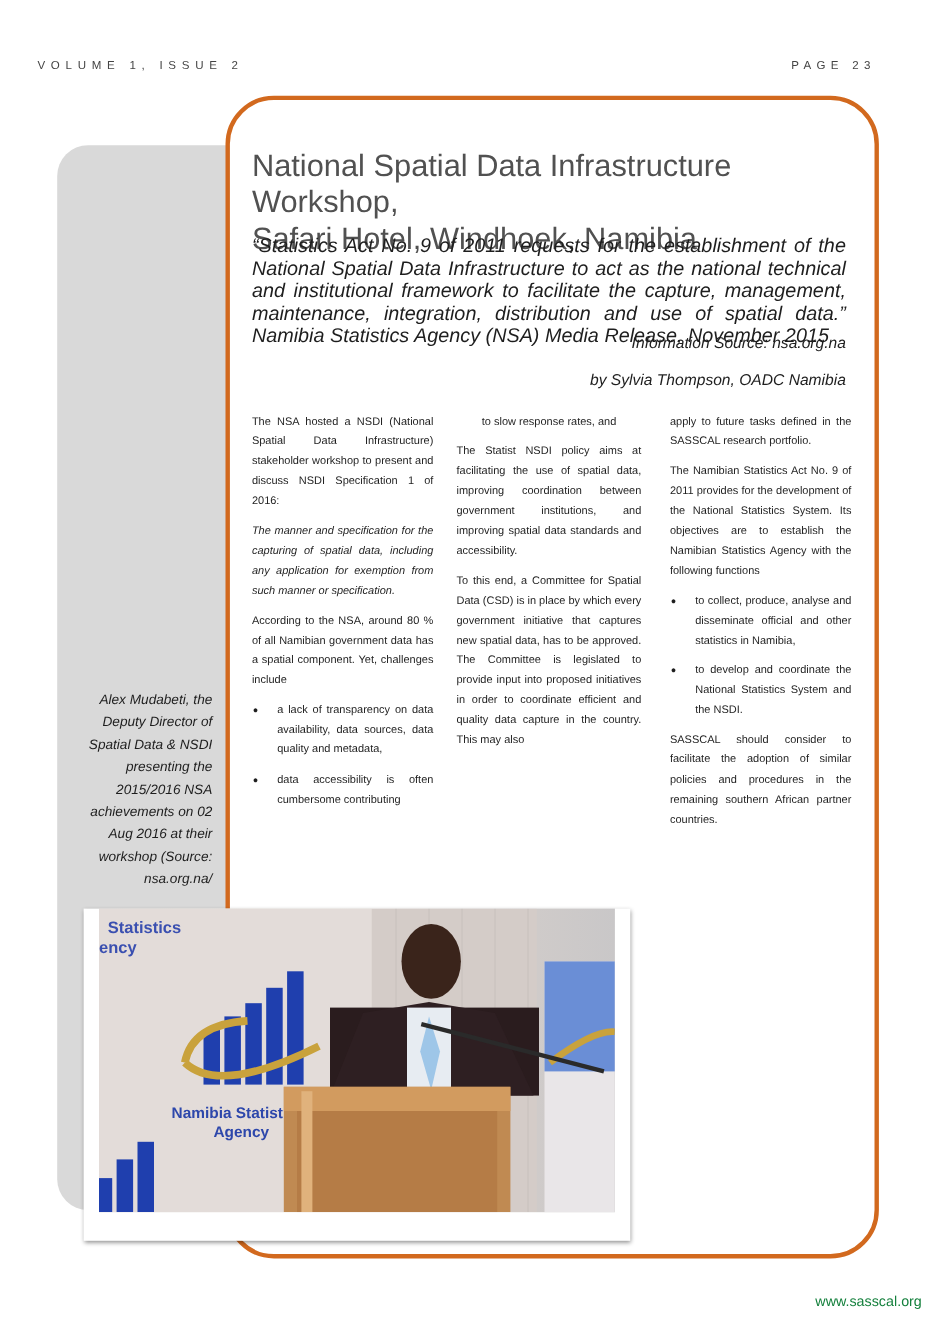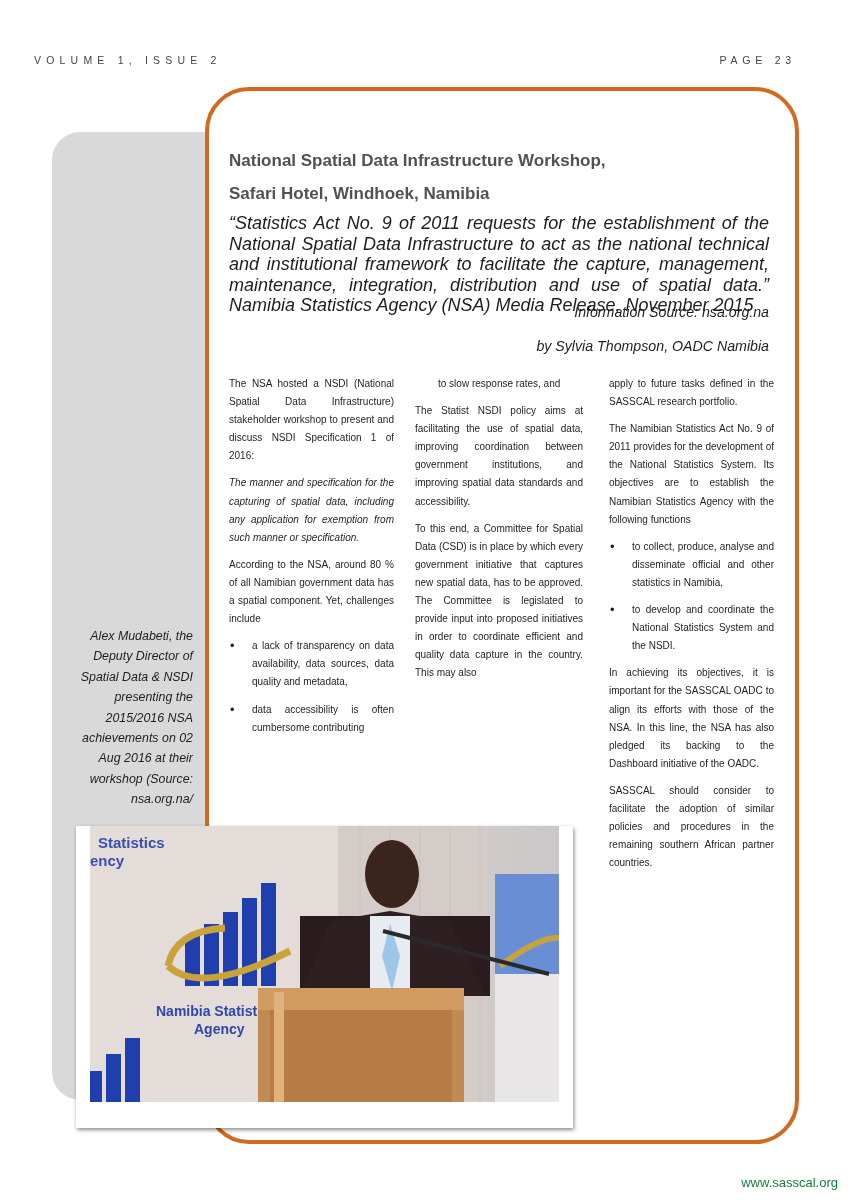--- a/index.html
+++ b/index.html
@@ -12,22 +12,22 @@
     .hdr.right { right:52px; letter-spacing:4.8px; }
     .gray-panel {
       position:absolute; left:52px; top:132px; width:170px; height:968px;
       background:#d9d9d9; border-radius:28px 0 0 28px;
     }
     .frame {
       position:absolute; left:205px; top:87px; width:586px; height:1049px;
       border:4px solid #d2691e; border-radius:44px; background:#ffffff;
     }
     .title {
-      position:absolute; left:229px; top:144px; width:560px;
-      font-size:17px; font-weight:bold; color:#515151; line-height:33px;
+      position:absolute; left:229px; top:134px; width:560px;
+      font-size:28px; font-weight:normal; color:#515151; line-height:33px;
     }
     .quote {
       position:absolute; left:229px; top:213px; width:540px;
       font-size:18px; font-style:italic; line-height:20.5px; text-align:justify; color:#1e1e1e;
     }
     .src { position:absolute; right:79px; font-size:14.2px; font-style:italic; color:#1e1e1e; }
     .src.s1 { top:304px; }
     .src.s2 { top:338px; }
     .col { position:absolute; top:375px; font-size:10px; line-height:18.1px; color:#1e1e1e; }
     .col p { margin:0 0 9px 0; text-align:justify; }
@@ -87,21 +87,20 @@
   <p>To this end, a Committee for Spatial Data (CSD) is in place by which every government initiative that captures new spatial data, has to be approved. The Committee is legislated to provide input into proposed initiatives in order to coordinate efficient and quality data capture in the country. This may also</p>
 </div>
 
 <div class="col c3">
   <p>apply to future tasks defined in the SASSCAL research portfolio.</p>
   <p>The Namibian Statistics Act No.  9 of 2011 provides for the development of the National Statistics System. Its objectives are to establish the Namibian Statistics Agency with the following functions</p>
   <ul>
     <li>to collect, produce, analyse and disseminate official and other statistics in Namibia,</li>
     <li>to develop and coordinate the National Statistics System and the NSDI.</li>
   </ul>
-  <p>In achieving its objectives, it is important for the SASSCAL OADC to align its efforts with those of the NSA. In this line, the NSA has also pledged its backing to the Dashboard initiative of the OADC.</p>
   <p>SASSCAL should consider to facilitate the adoption of similar policies and procedures in the remaining southern African partner countries.</p>
 </div>
 
 <div class="caption">Alex Mudabeti, the Deputy Director of Spatial Data &amp; NSDI presenting the 2015/2016  NSA achievements  on 02 Aug 2016 at their workshop (Source: nsa.org.na/</div>
 
 <div class="photo-frame">
   <div class="photo">
     <svg width="469" height="276" viewBox="0 0 469 276">
       <rect x="0" y="0" width="248" height="276" fill="#e3dcd9"></rect>
       <rect x="248" y="0" width="150" height="276" fill="#d4ccc8"></rect>

